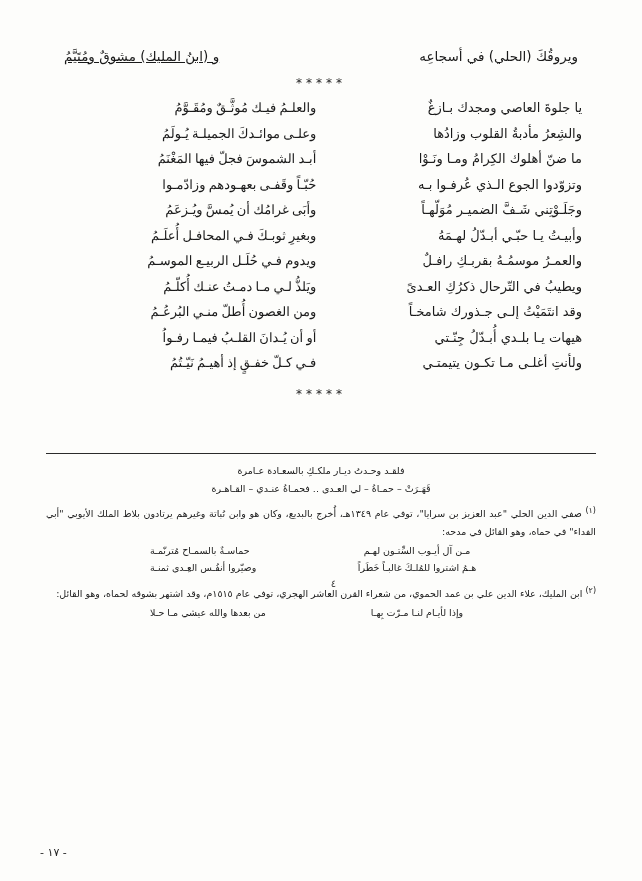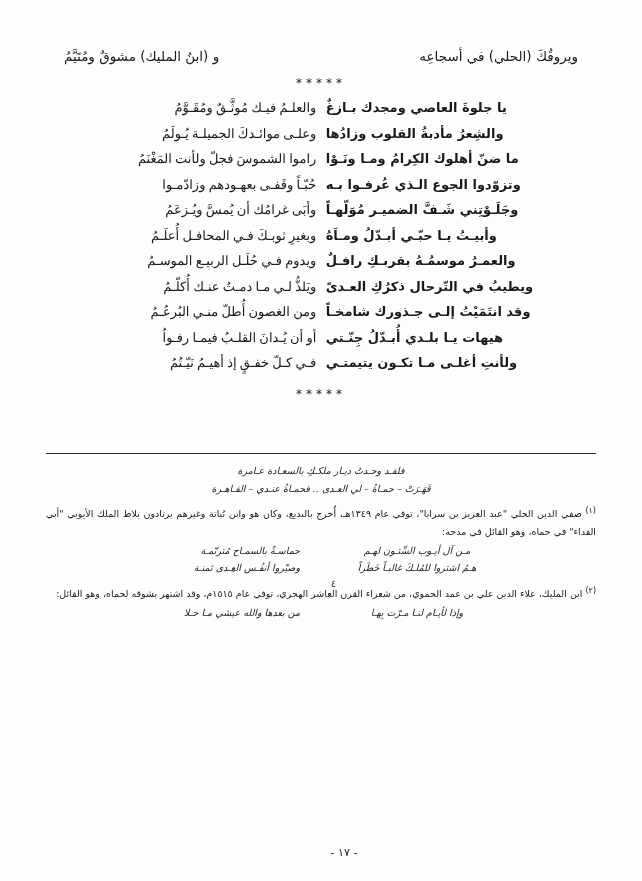--- a/index.html
+++ b/index.html
@@ -33,21 +33,21 @@
     margin: 14px 18px 0 18px;
     font-size: 13.5px;
     letter-spacing: 0.5px;
     direction: rtl;
   }
   .opening .hemistich {
     white-space: nowrap;
     font-size: 13.5px;
   }
   .opening .hemistich.right { text-align: right; }
-  .opening .hemistich.left  { text-align: right; }
+  .opening .hemistich.left  { text-align: right; text-decoration: underline; }
 
   .stars {
     text-align: center;
     letter-spacing: 4px;
     font-size: 12px;
     margin: 12px 0 10px 0;
     color: #222;
   }
 
   
@@ -61,21 +61,21 @@
     justify-content: space-between;
     align-items: baseline;
     margin-bottom: 9.5px;
   }
   .verse .col {
     width: 48%;
     font-size: 13px;
     white-space: nowrap;
     letter-spacing: 0.3px;
   }
-  .verse .col.right { text-align: left; padding-right: 6px; font-weight: bold; }
+  .verse .col.right { text-align: right; padding-right: 6px; }
   .verse .col.left  { text-align: right;  padding-left: 6px; font-family: Liberation Serif, serif; }
 
   .stars.bottom { margin-top: 16px; }
 
   
   .stray-mark {
     position: absolute;
     right: 306px;
     top: 578px;
     font-size: 10px;
@@ -100,43 +100,42 @@
     flex-direction: row;
     justify-content: center;
     gap: 42px;
     margin: 1px 0;
     font-size: 9.5px;
     letter-spacing: 0.2px;
   }
   .fn-verse .h {
     white-space: nowrap;
     min-width: 150px;
-    font-style: italic;
   }
   .fn-verse .h.right { text-align: center; }
-  .fn-verse .h.left  { text-align: right; }
+  .fn-verse .h.left  { text-align: left; }
   .fn-para {
     margin: 7px 0 2px 0;
     font-size: 9.5px;
     text-align: justify;
     line-height: 1.8;
   }
   .fn-marker {
     font-size: 8px;
     vertical-align: super;
   }
   .fn-verse.tight { margin-top: 3px; }
 
   
   .page-number {
     position: absolute;
     bottom: 22px;
-    left: 18px;
+    left: 12px;
     right: 0;
-    text-align: center;
+    text-align: left;
     font-size: 11px;
     letter-spacing: 1px;
     color: #222;
     padding-left: 28px;
   }
 </style>
 </head>
 <body>
 
 <div class="page">
@@ -153,32 +152,32 @@
     <div class="verse">
       <div class="col right">يا جلوةَ العاصي ومجدك بـازغٌ</div>
       <div class="col left">والعلـمُ فيـك مُوثَّـقٌ ومُقَـوَّمُ</div>
     </div>
     <div class="verse">
       <div class="col right">والشِعرُ مأدبةُ القلوب وزادُها</div>
       <div class="col left">وعلـى موائـدكَ الجميلـة يُـولَمُ</div>
     </div>
     <div class="verse">
       <div class="col right">ما ضنّ أهلوك الكِرامُ ومـا ونَـوْا</div>
-      <div class="col left">راموا الشموسَ فجلّ ولأنت المَغْنَمُ</div>
+      <div class="col left">أبـد الشموسَ فجلّ فيها المَغْنَمُ</div>
     </div>
     <div class="verse">
       <div class="col right">وتزوّدوا الجوع الـذي عُرفـوا بـه</div>
       <div class="col left">حُبّـاً وقَفـى بعهـودهم وزادّمـوا</div>
     </div>
     <div class="verse">
       <div class="col right">وجَلَـوْتِني شَـفَّ الضميـر مُوَلّهـاً</div>
       <div class="col left">وأبَى غرامُك أن يُمسَّ ويُـزعَمُ</div>
     </div>
     <div class="verse">
-      <div class="col right">وأبيـتُ يـا حبّـي أبـدّلُ ومـاَهُ</div>
+      <div class="col right">وأبيـتُ يـا حبّـي أبـدّلُ لهـمَهُ</div>
       <div class="col left">وبغيرِ ثوبـكَ فـي المحافـل أُعلَـمُ</div>
     </div>
     <div class="verse">
       <div class="col right">والعمـرُ موسمُـهُ بقربـكِ رافـلٌ</div>
       <div class="col left">ويدوم فـي حُلَـل الربيـع الموسـمُ</div>
     </div>
     <div class="verse">
       <div class="col right">ويطيبُ في التّرحال ذكرُكِ العـدىً</div>
       <div class="col left">ويَلذُّ لـي مـا دمـتُ عنـك أُكلّـمُ</div>
     </div>

